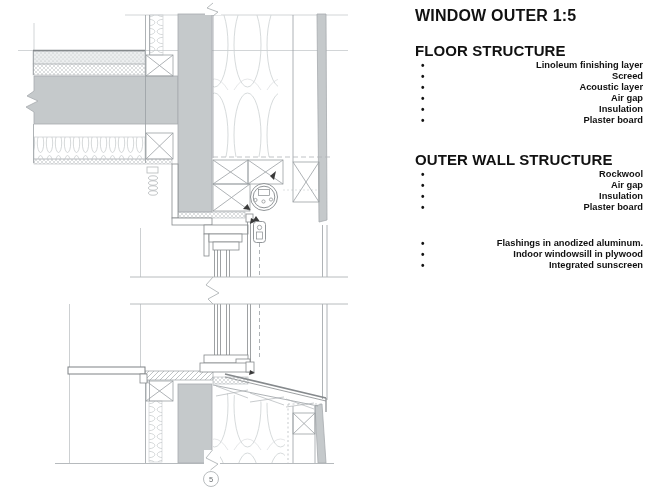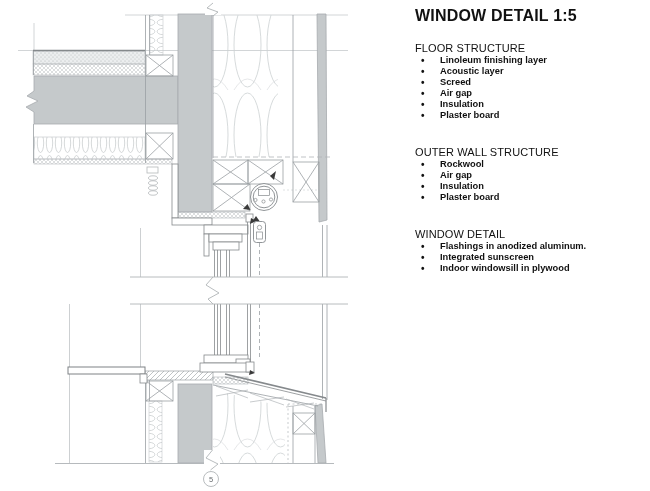--- a/index.html
+++ b/index.html
@@ -9,24 +9,24 @@
     box-shadow:0 0 4px rgba(0,0,0,.2);
   }
   .drawing{position:absolute;left:0;top:0;}
   .notes{
     position:absolute;left:415px;top:7px;width:228px;color:#111;
   }
   .notes h1{
     font-size:16px;font-weight:700;margin:0 0 17px 0;letter-spacing:.2px;color:#111;
   }
   .spec h2{
-    font-size:11px;font-weight:400;margin:0 0 1px 0;color:#111;letter-spacing:.1px;
+    font-size:15px;font-weight:700;margin:0 0 1px 0;color:#111;letter-spacing:.1px;
   }
   .spec ul{
-    list-style:none;margin:0 0 25px 0;padding:0;
+    list-style:none;margin:0 0 25px 0;padding:0;text-align:right;
   }
   .spec li{
     position:relative;padding-left:25px;font-size:9.3px;font-weight:700;
     line-height:11px;color:#111;
   }
   .spec li::before{
     content:"\2022";position:absolute;left:6px;top:0;font-size:10px;
   }
 </style>
 </head>
@@ -252,47 +252,46 @@
       <polyline points="212.5,450 206,458 218,464 210.5,470"></polyline>
     </g>
 
     <g>
       <circle cx="211" cy="479" r="7.5" fill="#ffffff" stroke="#b0b4b7" stroke-width="0.9"></circle>
       <text x="211" y="482" text-anchor="middle" font-family="Liberation Sans, sans-serif" font-size="7.5" fill="#6a6e71">5</text>
     </g>
   </svg>
 
   <div class="notes">
-    <h1>WINDOW DETAIL 1:5</h1>
+    <h1>WINDOW OUTER 1:5</h1>
 
     <div class="spec">
       <h2>FLOOR STRUCTURE</h2>
       <ul>
         <li>Linoleum finishing layer</li>
+        <li>Screed</li>
         <li>Acoustic layer</li>
-        <li>Screed</li>
         <li>Air gap</li>
         <li>Insulation</li>
         <li>Plaster board</li>
       </ul>
     </div>
 
     <div class="spec">
       <h2>OUTER WALL STRUCTURE</h2>
       <ul>
         <li>Rockwool</li>
         <li>Air gap</li>
         <li>Insulation</li>
         <li>Plaster board</li>
       </ul>
     </div>
 
     <div class="spec">
-      <h2>WINDOW DETAIL</h2>
       <ul>
         <li>Flashings in anodized aluminum.</li>
+        <li>Indoor windowsill in plywood</li>
         <li>Integrated sunscreen</li>
-        <li>Indoor windowsill in plywood</li>
       </ul>
     </div>
   </div>
 
 </div>
 
 </body></html>

